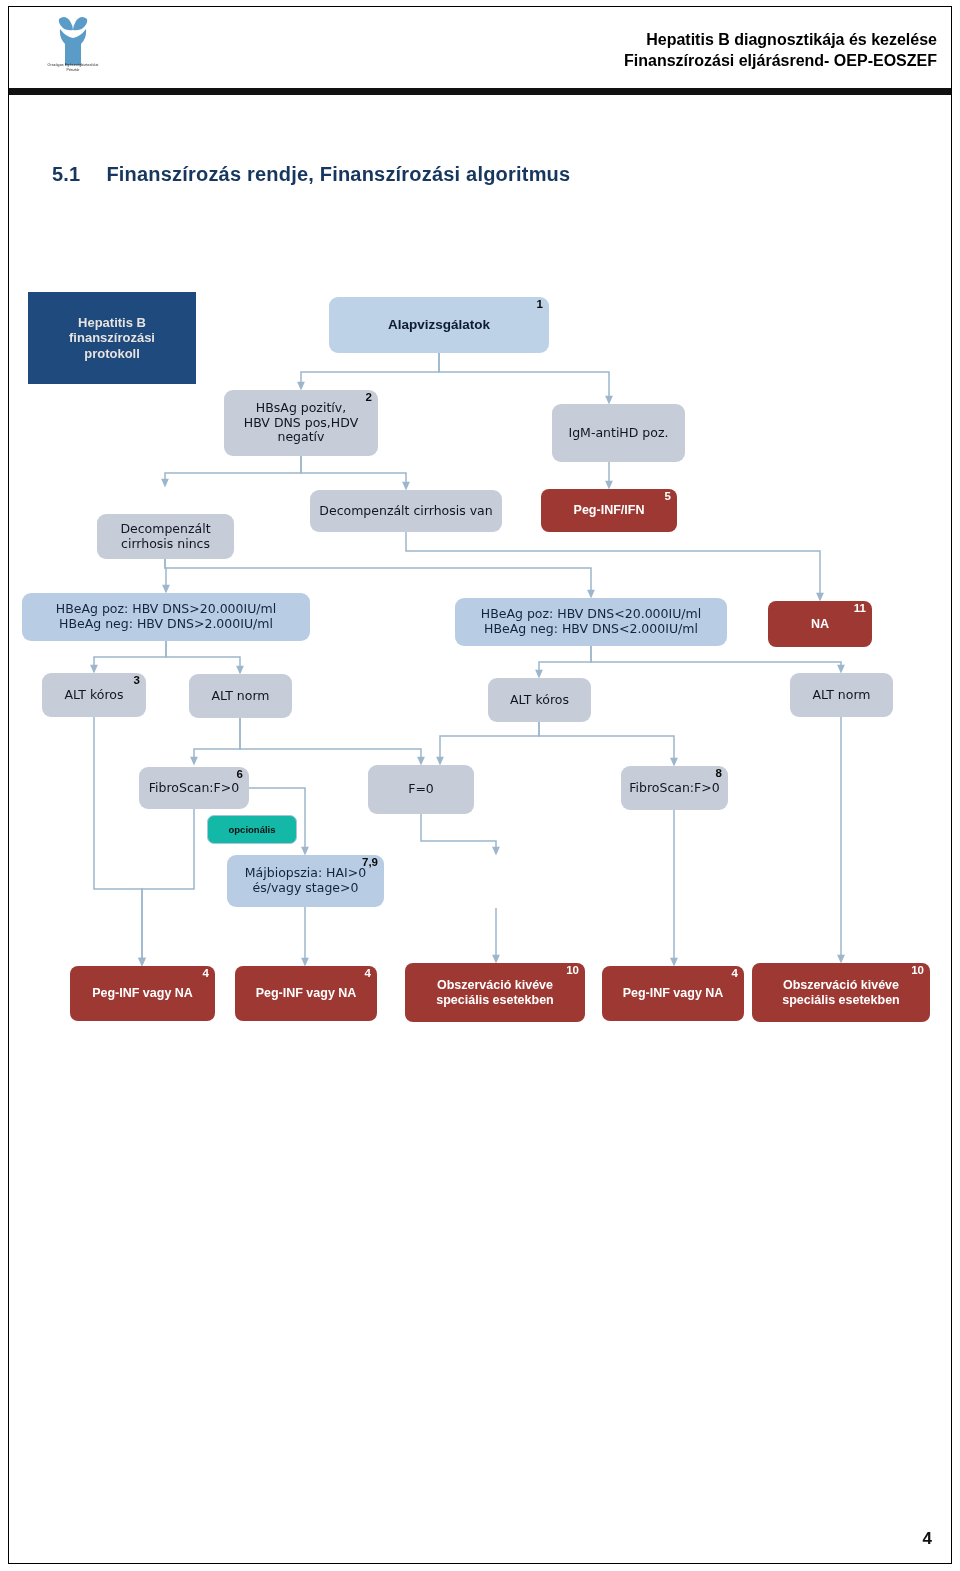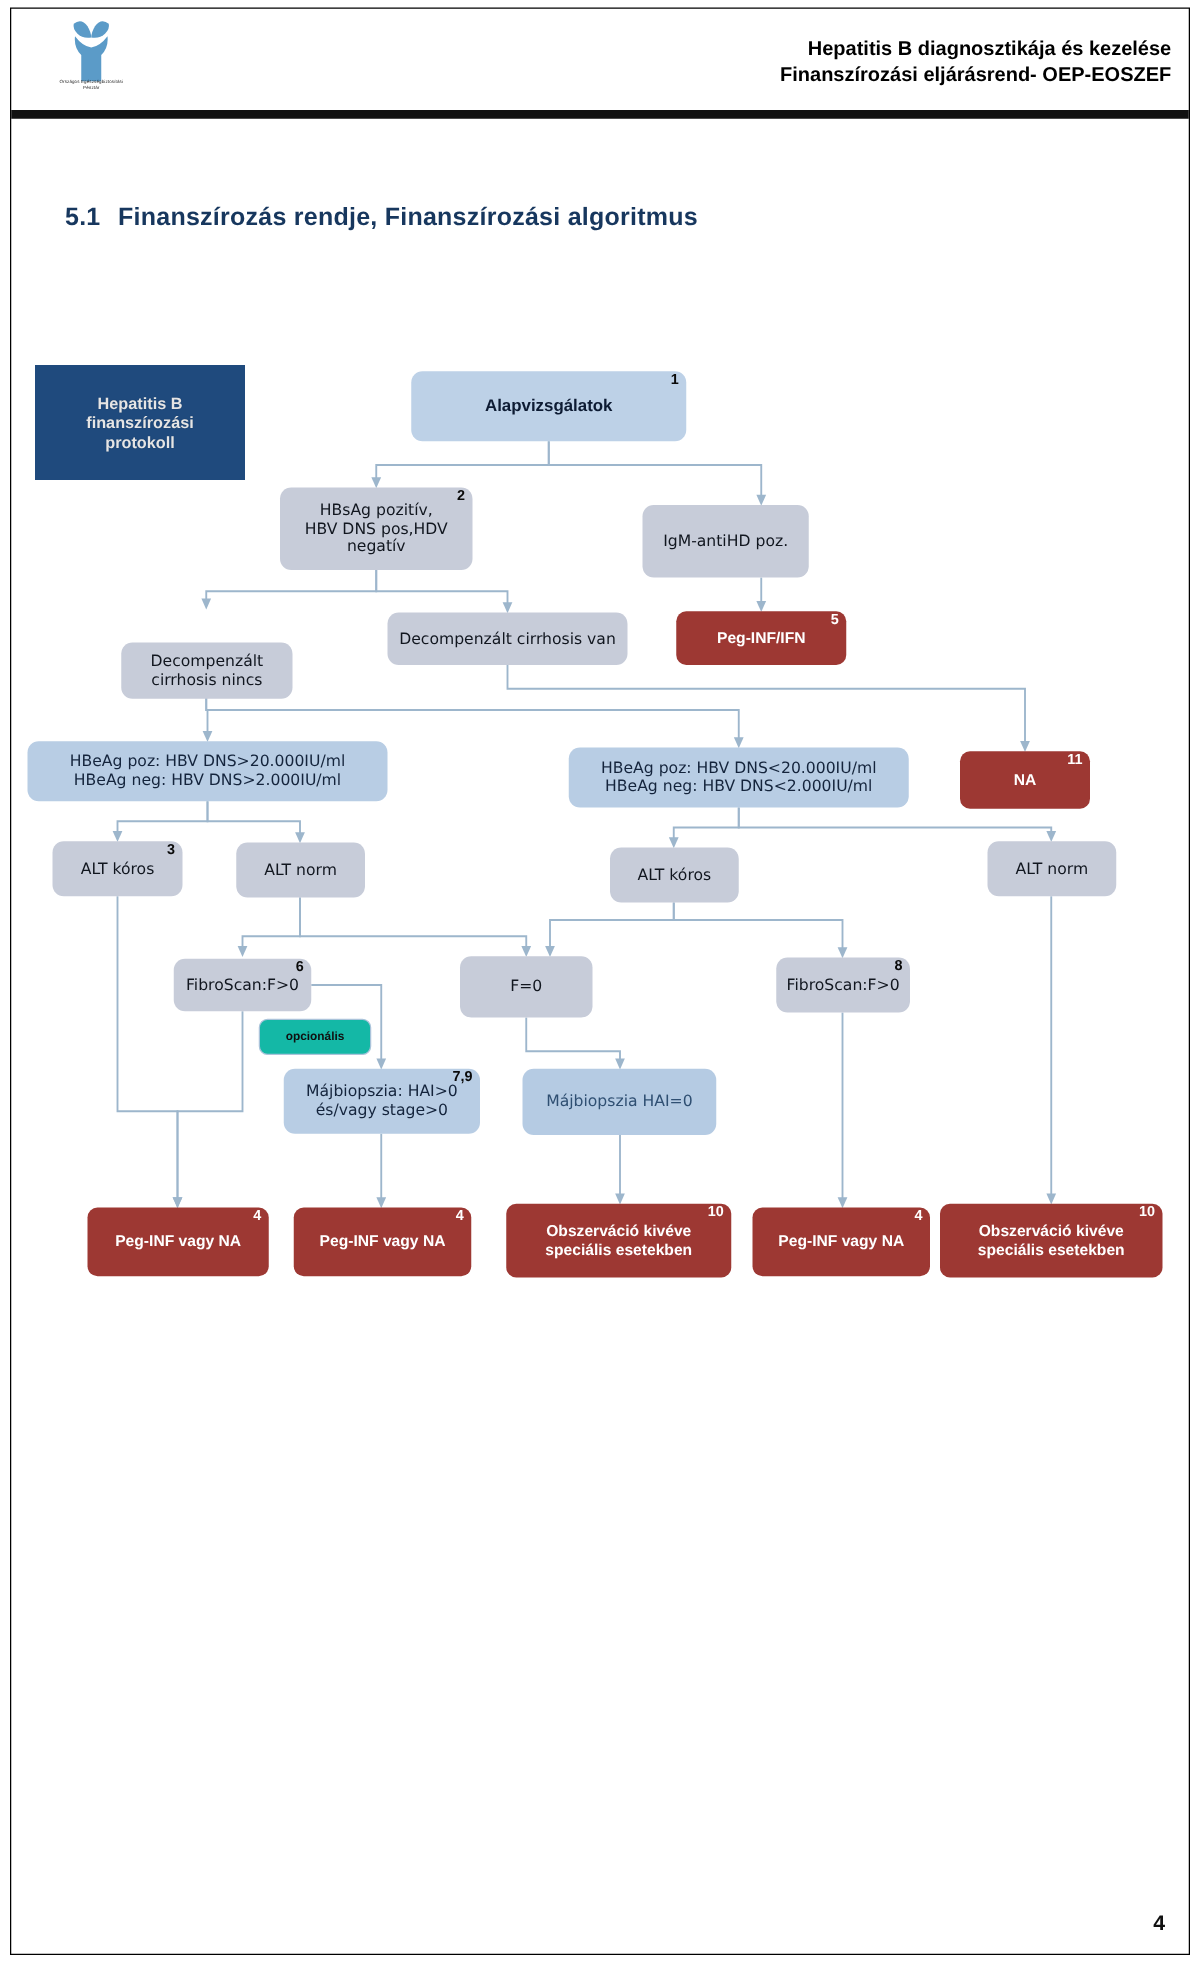--- a/index.html
+++ b/index.html
@@ -36,21 +36,21 @@
     font-size:16px;line-height:21px;font-weight:700;color:#000000;
     white-space:nowrap;
   }
   
   #section-heading{
     position:absolute;left:52px;top:163px;
     font-family:"Liberation Sans",sans-serif;
     font-size:20px;font-weight:700;color:#17375e;letter-spacing:.2px;
     white-space:nowrap;
   }
-  #section-heading .num{margin-right:14px;}
+  #section-heading .num{margin-right:26px;}
   
   #chart{
     position:absolute;left:0;top:0;width:960px;height:1571px;
   }
   #connectors{position:absolute;left:0;top:0;width:960px;height:1571px;}
   .node{
     position:absolute;box-sizing:border-box;
     display:flex;align-items:center;justify-content:center;
     text-align:center;line-height:1.18;
     z-index:3;
@@ -190,21 +190,21 @@
       <span class="txt">Hepatitis B<br>finanszírozási<br>protokoll</span>
     </div>
     <div class="node n-lightblue" style="left: 329px; top: 297px; width: 220px; height: 56px;">
       <span class="txt">Alapvizsgálatok</span>
       <span class="badge badge-dark">1</span>
     </div>
     <div class="node n-steel" style="left: 224px; top: 390px; width: 154px; height: 66px;">
       <span class="txt">HBsAg pozitív,<br>HBV DNS pos,HDV<br>negatív</span>
       <span class="badge badge-dark">2</span>
     </div>
-    <div class="node n-steel" style="left: 514px; top: 404px; width: 133px; height: 58px;">
+    <div class="node n-steel" style="left: 552px; top: 404px; width: 133px; height: 58px;">
       <span class="txt">IgM-antiHD poz.</span>
     </div>
     <div class="node n-steel" style="left: 97px; top: 514px; width: 137px; height: 45px;">
       <span class="txt">Decompenzált<br>cirrhosis nincs</span>
     </div>
     <div class="node n-steel" style="left: 310px; top: 490px; width: 192px; height: 42px;">
       <span class="txt">Decompenzált cirrhosis van</span>
     </div>
     <div class="node n-red" style="left: 541px; top: 489px; width: 136px; height: 43px;">
       <span class="txt">Peg-INF/IFN</span>
@@ -244,23 +244,20 @@
       <span class="txt">FibroScan:F&gt;0</span>
       <span class="badge badge-dark">8</span>
     </div>
     <div class="node n-white" style="left: 207px; top: 815px; width: 90px; height: 29px;">
       <span class="txt">opcionális</span>
     </div>
     <div class="node n-blue" style="left: 227px; top: 855px; width: 157px; height: 52px;">
       <span class="txt">Májbiopszia: HAI&gt;0<br>és/vagy stage&gt;0</span>
       <span class="badge badge-dark">7,9</span>
     </div>
-    <div class="node n-blue2" style="left: 418px; top: 855px; width: 155px; height: 53px;">
-      <span class="txt">Májbiopszia HAI=0</span>
-    </div>
     <div class="node n-red" style="left: 70px; top: 966px; width: 145px; height: 55px;">
       <span class="txt">Peg-INF vagy NA</span>
       <span class="badge badge-light">4</span>
     </div>
     <div class="node n-red" style="left: 235px; top: 966px; width: 142px; height: 55px;">
       <span class="txt">Peg-INF vagy NA</span>
       <span class="badge badge-light">4</span>
     </div>
     <div class="node n-red" style="left: 405px; top: 963px; width: 180px; height: 59px;">
       <span class="txt">Obszerváció kivéve<br>speciális esetekben</span>

